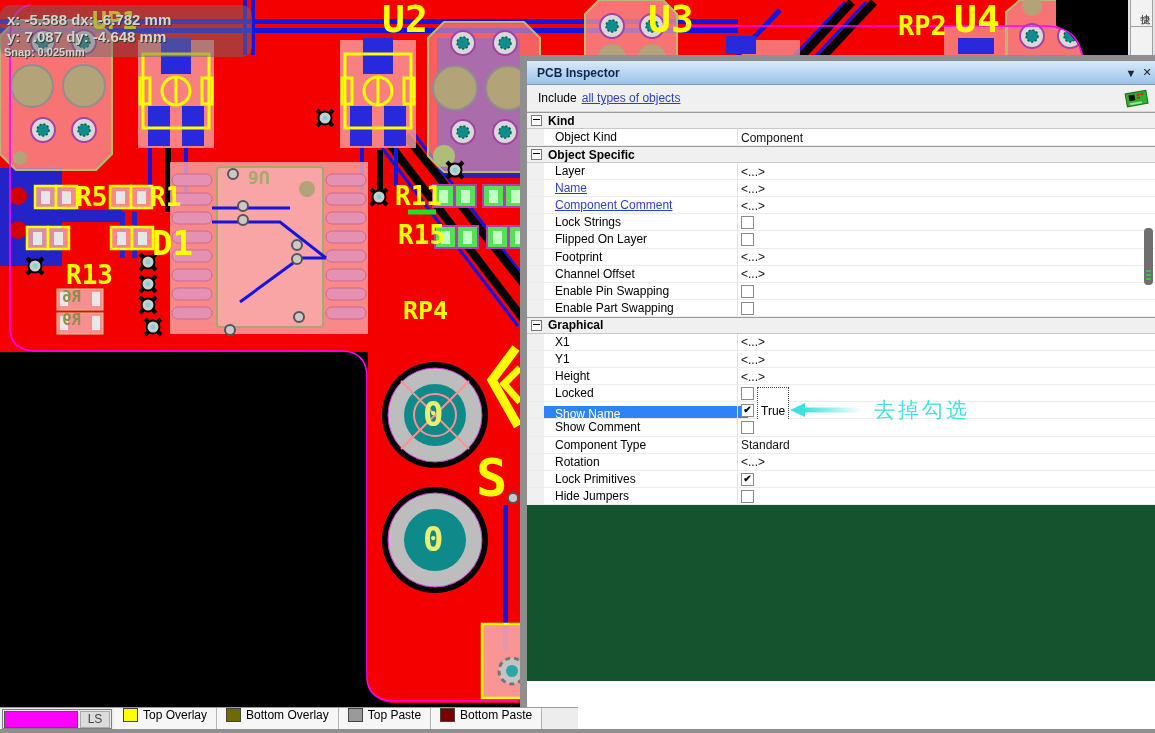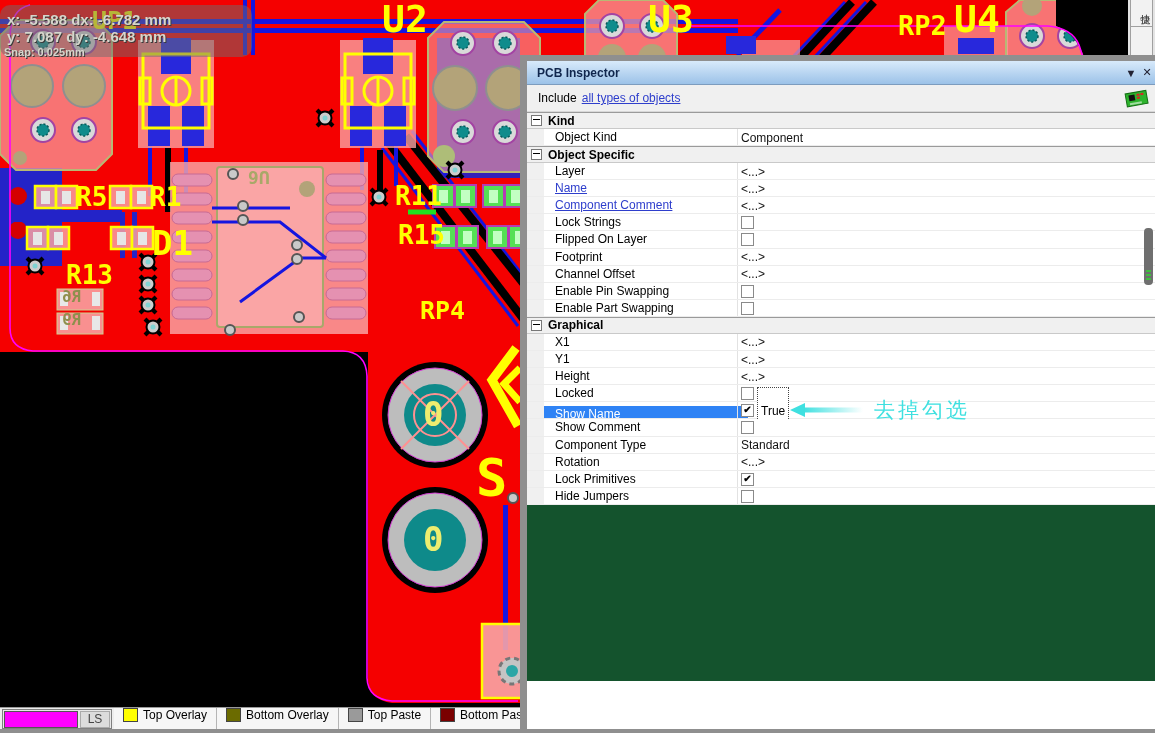--- a/index.html
+++ b/index.html
@@ -55,21 +55,21 @@
   #thumb{left:1144px;top:228px;width:9px;height:57px;background:#6f6f6f;border-radius:4px;z-index:20}
   #thumb::after{content:"";position:absolute;left:2px;right:2px;bottom:5px;height:10px;
        background:repeating-linear-gradient(#3fbf3f 0 2px,transparent 2px 4px)}
 
   
   #anno{left:790px;top:396px;z-index:30;display:flex;align-items:center;pointer-events:none}
   #anno .txt{color:#3fe0e0;font-size:21px;letter-spacing:3px;margin-left:10px;
              font-family:"Liberation Sans",sans-serif}
 
   
-  #layerbar{left:0;top:707px;width:520px;height:22px;background:#ededed;border-top:1px solid #9a9a9a;
+  #layerbar{left:0;top:707px;width:578px;height:22px;background:#ededed;border-top:1px solid #9a9a9a;
             display:flex;align-items:stretch;z-index:12;overflow:hidden;font-size:12px;color:#000}
   #curlayer{display:flex;align-items:center;border:1px solid #808080;background:#e8e8e8;
             margin:1px 2px;padding:0 1px}
   #curlayer .sw{width:72px;height:15px;background:#ff00ff;border:1px solid #555}
   #curlayer .ls{width:28px;text-align:center;color:#444;border:1px solid #aaa;background:#dcdcdc;
                 margin-left:2px;height:15px;line-height:15px}
   .ltab{display:flex;gap:5px;padding:0 9px;border-right:1px solid #b5b5b5;
         background:#f6f6f6;white-space:nowrap}
   .ltab .sw{width:13px;height:12px;border:1px solid #444;flex:0 0 auto}
 
@@ -351,21 +351,21 @@
     <span style="left: 382px; top: 0px; font-size: 38px;">U2</span>
     <span style="left: 648px; top: 0px; font-size: 38px;">U3</span>
     <span style="left: 898px; top: 12px; font-size: 27px;">RP2</span>
     <span style="left: 954px; top: 0px; font-size: 38px;">U4</span>
     <span style="left: 76px; top: 184px; font-size: 26px;">R5</span>
     <span style="left: 150px; top: 184px; font-size: 26px;">R1</span>
     <span style="left: 66px; top: 224px; font-size: 26px; margin-top: 38px;">R13</span>
     <span style="left: 152px; top: 226px; font-size: 34px; text-align: center;">D1</span>
     <span style="left: 395px; top: 183px; font-size: 26px;">R11</span>
     <span style="left: 398px; top: 222px; font-size: 26px;">R15</span>
-    <span style="left: 420px; top: 298px; font-size: 25px;">RP4</span>
+    <span style="left: 403px; top: 298px; font-size: 25px;">RP4</span>
     <span style="left: 476px; top: 452px; font-size: 52px;">S</span>
     <span style="left: 423px; top: 397px; font-size: 34px; color: rgb(237, 237, 111); font-weight: 600;">0</span>
     <span style="left: 423px; top: 522px; font-size: 34px; color: rgb(237, 237, 111); font-weight: 600;">0</span>
     <span style="left: 248px; top: 168px; font-size: 18px; color: rgb(168, 168, 104); transform: rotate(180deg);">U6</span>
     <span style="left: 62px; top: 289px; font-size: 16px; color: rgb(143, 143, 77); transform: scaleX(-1);">R6</span>
     <span style="left: 62px; top: 312px; font-size: 16px; color: rgb(143, 143, 77); transform: scaleX(-1);">R9</span>
   </div>
 
 <div class="abs" id="hud">
   <span class="l1">x: -5.588   dx: -6.782 mm</span>

